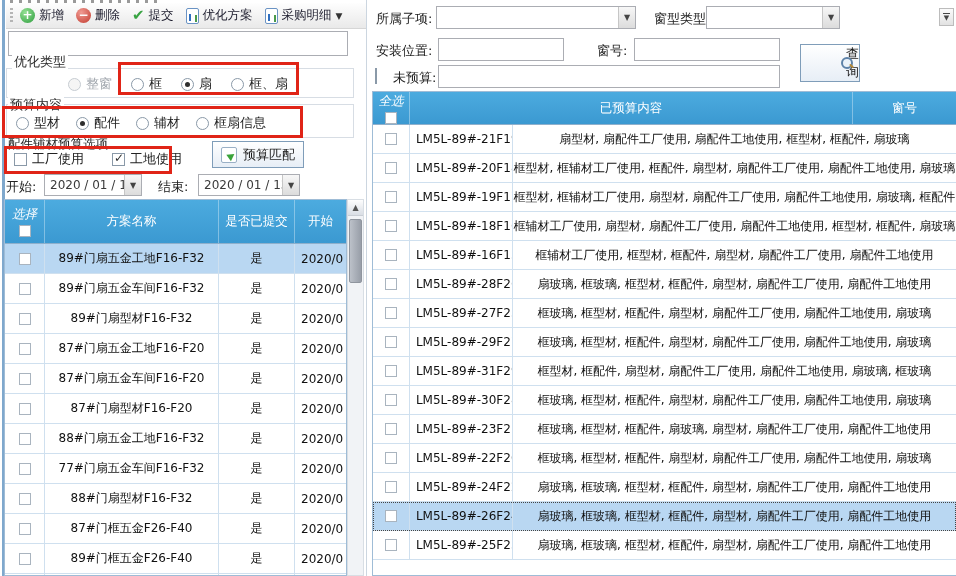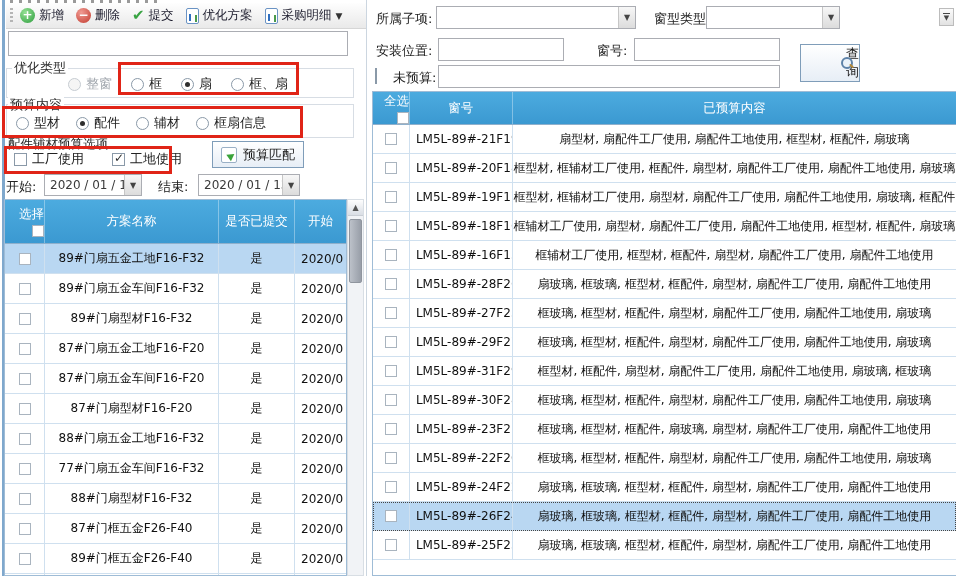--- a/index.html
+++ b/index.html
@@ -73,21 +73,21 @@
     background:#b58a3a; transform:rotate(45deg); border-radius:1px; }
 
   
   .tbl { border:1px solid #9fbcd6; background:#fff; overflow:hidden; }
   .thead { display:flex; background:linear-gradient(var(--header-blue-light,#4cabdf),var(--header-blue,#3b99d1));
     color:#fff; border-bottom:1px solid #8fb0cc; }
   .th { display:flex; flex-direction:column; align-items:center; justify-content:center;
     font-size:12.5px; border-right:1px solid rgba(255,255,255,.35); overflow:hidden; white-space:nowrap; }
   .th:last-child { border-right:none; }
   .th .cb { margin-top:2px; }
-  .th.sel-col { align-items:flex-end; padding-left:0; }
+  .th.sel-col { align-items:center; padding-left:0;font-style:italic; }
   .trow { display:flex; border-bottom:1px solid #cfe0ef; background:#fff; }
   .trow.sel { background:var(--selected-row,#b9d7f2); }
   .trow.sel-dotted { background:var(--selected-row,#b9d7f2); outline:1px dotted #444; outline-offset:-1px; }
   .td { display:flex; align-items:center; justify-content:center; font-size:12px; color:#111;
     border-right:1px solid #cfe0ef; overflow:hidden; white-space:nowrap; }
   .td:last-child { border-right:none; }
   .td.left { justify-content:flex-start; padding-left:6px; }
   .cb { width:12px; height:12px; border:1px solid #a9b4bf; background:#fff; flex:0 0 auto; }
 
   .lt-c0{width:40px;} .lt-c1{width:174px;} .lt-c2{width:76px;} .lt-c3{width:51px;}
@@ -139,21 +139,21 @@
   <div class="abs tb-overflow">
       <i></i>
       <b>▼</b>
     </div>
 
   
   <input class="abs txt" style="left: 8px; top: 31px; width: 340px; height: 25px;" value="">
 
   
   <div class="abs gbox" style="left:6px; top:68px; width:348px; height:30px;"></div>
-  <div class="abs glabel" style="left:12px; top:59px;font-family:Liberation Serif, serif;">优化类型</div>
+  <div class="abs glabel" style="left:12px; top:53px;font-family:Liberation Serif, serif;">优化类型</div>
   <div class="abs optrow" style="left:68px; top:75px; height:18px; gap:19px;">
       <div class="opt disabled">
         <span class="radio disabled"></span>
         <span class="olabel">整窗</span>
       </div>
       <div class="opt">
         <span class="radio "></span>
         <span class="olabel">框</span>
       </div>
       <div class="opt">
@@ -364,22 +364,22 @@
   <div class="abs label" style="left:393px; top:69px;">未预算:</div>
   <input class="abs txt" style="left: 438px; top: 65px; width: 342px; height: 23px;" value="">
 
   
   <div class="abs tbl" style="left:372px; top:91px; width:584px; height:485px; border-right:none;">
     <div class="thead" style="height:33px;">
       <div class="th sel-col rt-c0">
         <span>全选</span>
         <span class="cb"></span>
       </div>
+      <div class="th rt-c2">已预算内容</div>
       <div class="th rt-c1">窗号</div>
-      <div class="th rt-c2">已预算内容</div>
     </div>
     <div>
         <div class="trow rt-row">
           <div class="td rt-c0">
             <span class="cb"></span>
           </div>
           <div class="td rt-c1 left">LM5L-89#-21F19</div>
           <div class="td rt-c2">扇型材, 扇配件工厂使用, 扇配件工地使用, 框型材, 框配件, 扇玻璃</div>
         </div>
         <div class="trow rt-row">

